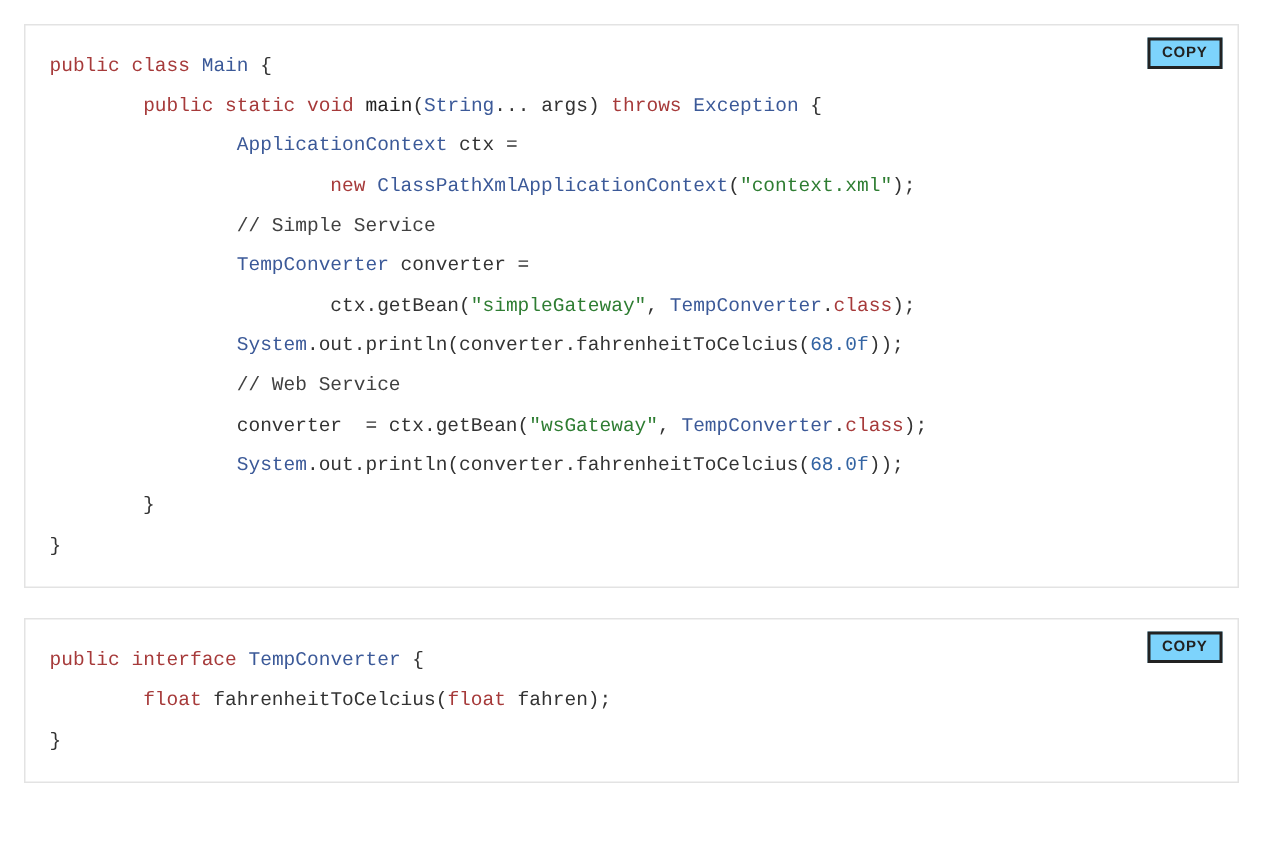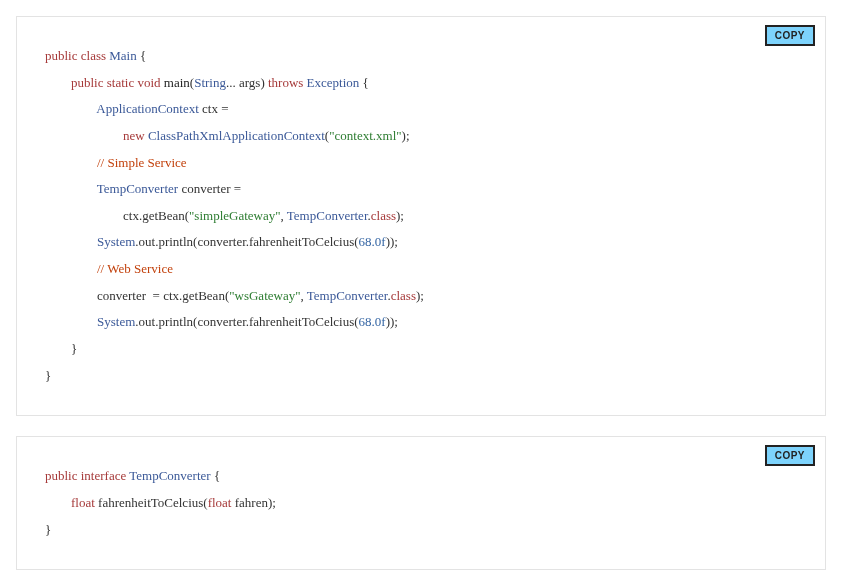--- a/index.html
+++ b/index.html
@@ -27,30 +27,30 @@
   background: #7dd3fc;
   font-family: Arial, Helvetica, sans-serif;
   font-size: 10px;
   font-weight: 700;
   letter-spacing: 0.5px;
   padding: 3px 8px;
   cursor: pointer;
   color: #222;
 }
 pre {
-  margin: 12px;
+  margin: 0;
   white-space: pre;
-  font-family: Liberation Serif, serif;
+  font-family: Liberation Mono, monospace;
 }
 .line { display: block; }
 .kw  { color: #a63a3a; } 
 .type{ color: #3b5998; } 
 .str { color: #2e7d32; } 
 .num { color: #3364a3; text-align: center; } 
-.cmt { color: #c2410c; } 
+.cmt { color: #404040; } 
 .pln { color: #333; }
 .ent { color: #222; }
 </style>
 </head>
 <body>
 
 <div class="code-block">
   <button class="copy-button">COPY</button>
   <pre><span class="line"><span class="kw">public</span><span class="pln"> </span><span class="kw">class</span><span class="pln"> </span><span class="type">Main</span><span class="pln"> {</span></span><span class="line"><span class="pln"></span></span><span class="line"><span class="pln">        </span><span class="kw">public</span><span class="pln"> </span><span class="kw">static</span><span class="pln"> </span><span class="kw">void</span><span class="pln"> </span><span class="ent">main</span><span class="pln">(</span><span class="type">String</span><span class="pln">... args) </span><span class="kw">throws</span><span class="pln"> </span><span class="type">Exception</span><span class="pln"> {</span></span><span class="line"><span class="pln">                </span><span class="type">ApplicationContext</span><span class="pln"> ctx =</span></span><span class="line"><span class="pln">                        </span><span class="kw">new</span><span class="pln"> </span><span class="type">ClassPathXmlApplicationContext</span><span class="pln">(</span><span class="str">"context.xml"</span><span class="pln">);</span></span><span class="line"><span class="pln">                </span><span class="cmt">// Simple Service</span></span><span class="line"><span class="pln">                </span><span class="type">TempConverter</span><span class="pln"> converter =</span></span><span class="line"><span class="pln">                        ctx.getBean(</span><span class="str">"simpleGateway"</span><span class="pln">, </span><span class="type">TempConverter</span><span class="pln">.</span><span class="kw">class</span><span class="pln">);</span></span><span class="line"><span class="pln">                </span><span class="type">System</span><span class="pln">.out.println(converter.fahrenheitToCelcius(</span><span class="num">68.0f</span><span class="pln">));</span></span><span class="line"><span class="pln">                </span><span class="cmt">// Web Service</span></span><span class="line"><span class="pln">                converter  = ctx.getBean(</span><span class="str">"wsGateway"</span><span class="pln">, </span><span class="type">TempConverter</span><span class="pln">.</span><span class="kw">class</span><span class="pln">);</span></span><span class="line"><span class="pln">                </span><span class="type">System</span><span class="pln">.out.println(converter.fahrenheitToCelcius(</span><span class="num">68.0f</span><span class="pln">));</span></span><span class="line"><span class="pln">        }</span></span><span class="line"><span class="pln">}</span></span></pre>
 </div>

